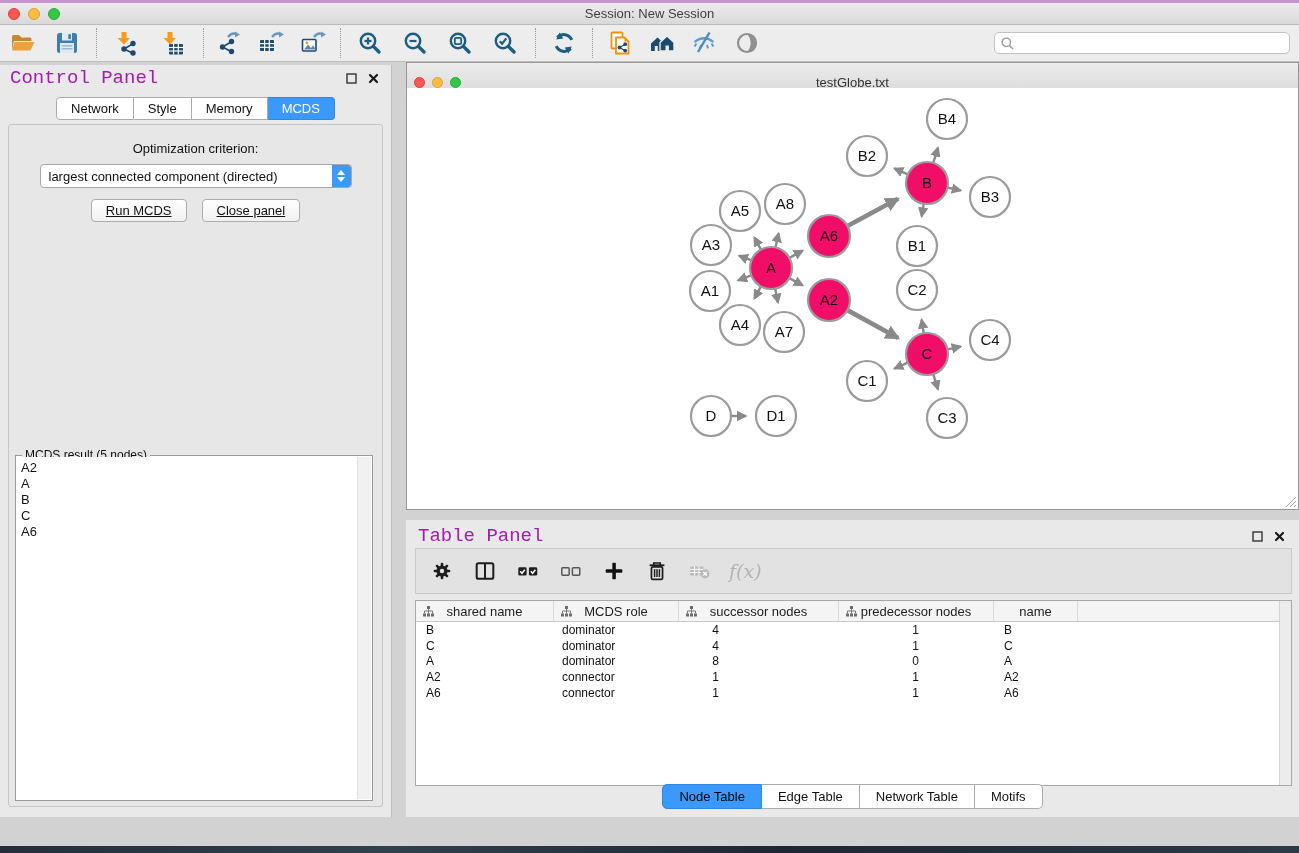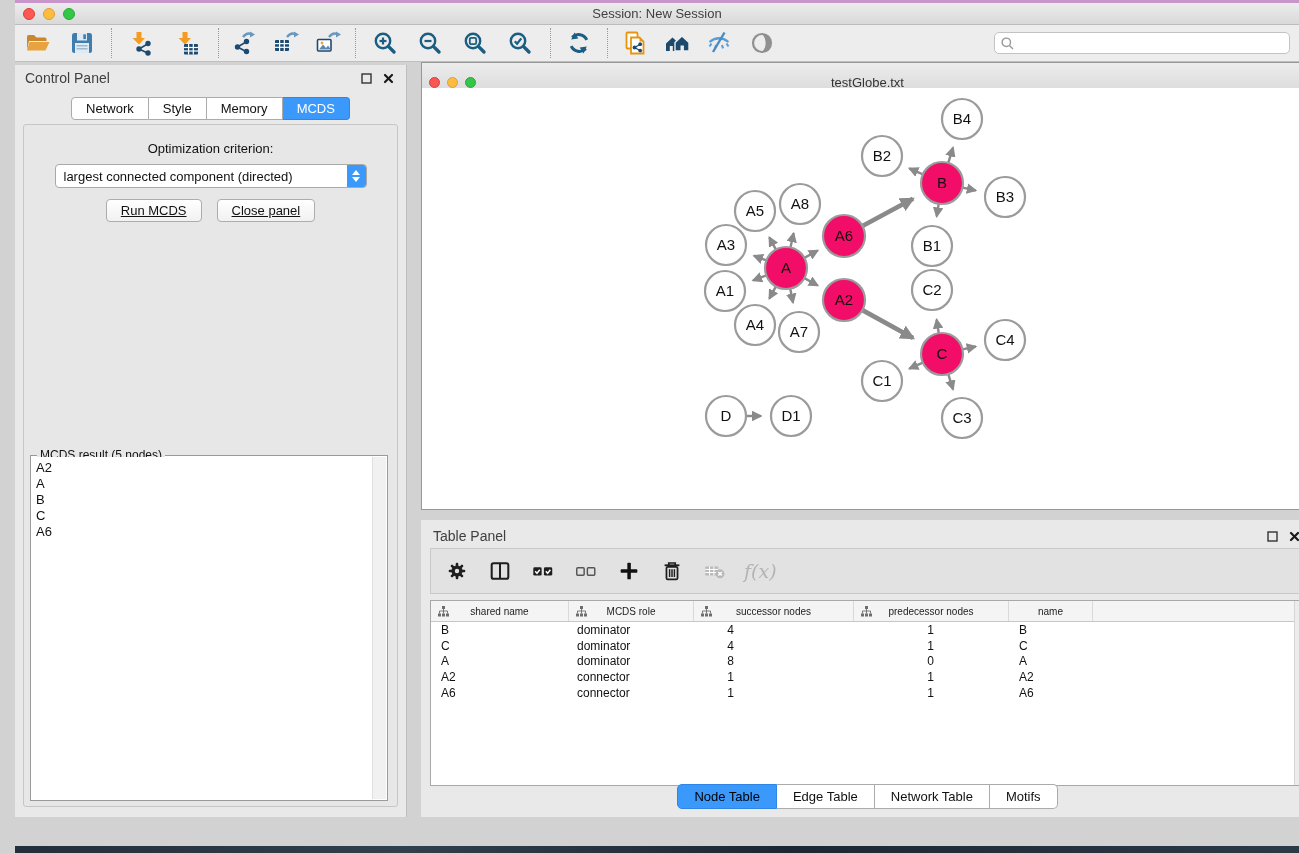--- a/index.html
+++ b/index.html
@@ -1,18 +1,18 @@
 <!DOCTYPE html>
 <html><head>
 <meta charset="utf-8">
 <style>
   * { margin:0; padding:0; box-sizing:border-box; }
   html,body { width:1299px; height:853px; }
   body { font-family:"Liberation Sans", sans-serif; background:#d2d2d2; position:relative; overflow:hidden; }
-  .screen { position:absolute; inset:0;margin-left:15px; }
+  .screen { position:absolute; inset:0; }
 
   
   .top-strip { position:absolute; left:0; top:0; width:100%; height:3px; background:#c795c9; }
   .titlebar { position:absolute; left:0; top:3px; width:100%; height:22px;
     background:linear-gradient(#ececec,#d9d9d9); border-bottom:1px solid #bcbcbc;
     display:flex; align-items:center; }
   .traffic { display:flex; gap:8px; margin-left:8px; }
   .tl { width:12px; height:12px; border-radius:50%; }
   .tl.red { background:#fc5753; border:1px solid #df3d38; }
   .tl.yellow { background:#fdbc40; border:1px solid #de9f34; }
@@ -25,21 +25,21 @@
   .tb-btn { width:30px; height:30px; display:flex; align-items:center; justify-content:center; flex:none; }
   .tb-sep { width:1px; height:30px; border-left:1px dotted #9a9a9a; flex:none; }
   .searchbox { margin-left:auto; margin-right:9px; width:296px; height:22px; background:#fff;
     border:1px solid #c3c3c3; border-radius:5px; display:flex; align-items:center; padding-left:5px; }
   .searchbox input { border:none; outline:none; flex:1; height:18px; font-size:12px; background:transparent; }
 
   
   .control-panel { position:absolute; left:0; top:65px; width:392px; height:752px; background:#e9e9e9;
     border-right:1px solid #bdbdbd; }
   .panel-head { height:26px; display:flex; align-items:center; padding:0 10px; }
-  .panel-title { font-size:14px; color:#404040; }
+  .panel-title { font-size:19px; color:#a21caf;font-family:Liberation Mono, monospace; }
   .panel-head .spacer { flex:1; }
   .panel-ico { width:16px; height:16px; display:flex; align-items:center; justify-content:center; margin-left:6px; }
   .cp-tabs { display:flex; justify-content:center; margin-top:6px; }
   .cp-tab { font-size:13px; padding:3px 14px; background:#fff; border:1px solid #ababab; border-left:none;
     color:#111; }
   .cp-tab:first-child { border-left:1px solid #ababab; border-radius:4px 0 0 4px; }
   .cp-tab:last-child { border-radius:0 4px 4px 0; }
   .cp-tab.selected { background:#3b99fc; color:#fff; border-color:#2f86e4; }
   .cp-body { position:absolute; left:8px; right:8px; top:59px; bottom:10px;
     background:#e7e7e7; border:1px solid #c6c6c6; border-radius:3px; }
@@ -73,21 +73,21 @@
   .resize-grip { position:absolute; right:1px; bottom:1px; }
 
   
   .table-panel { position:absolute; left:406px; top:520px; width:893px; height:297px; background:#e9e9e9; }
   .tp-toolbar { position:absolute; left:9px; right:7px; top:28px; height:46px; background:#e2e2e2;
     border:1px solid #cscsc5; border:1px solid #c9c9c9; display:flex; align-items:center; padding-left:12px; gap:15px; }
   .tp-ico { width:28px; height:28px; display:flex; align-items:center; justify-content:center; }
   .fx { font-family:"DejaVu Serif", serif; font-style:italic; font-size:19px; color:#b3b3b3; }
   .tbl { position:absolute; left:9px; right:7px; top:80px; height:186px; background:#fff; border:1px solid #a8a8a8; overflow:hidden; }
   .tbl-head { display:flex; height:21px; border-bottom:1px solid #c7c7c7; background:#f4f4f4; }
-  .th { position:relative; display:flex; align-items:center; justify-content:center; font-size:10px; color:#222;
+  .th { position:relative; display:flex; align-items:center; justify-content:center; font-size:13px; color:#222;
     border-right:1px solid #d9d9d9; flex:none; height:100%; }
   .th .tree { position:absolute; left:7px; top:5px; }
   .tbl-rows { font-size:12px; color:#111; }
   .tr { display:flex; height:15.7px; align-items:center; }
   .td { flex:none; white-space:nowrap; overflow:hidden; }
   .tbl-scroll { position:absolute; top:0; bottom:0; right:0; width:12px; background:#ececec; border-left:1px solid #d5d5d5; }
   .tp-tabs { position:absolute; left:0; right:0; bottom:8px; display:flex; justify-content:center; }
   .tp-tab { font-size:13px; padding:4px 16px; background:#fff; border:1px solid #ababab; border-left:none; color:#111; }
   .tp-tab:first-child { border-left:1px solid #ababab; border-radius:5px 0 0 5px; }
   .tp-tab:last-child { border-radius:0 5px 5px 0; }

